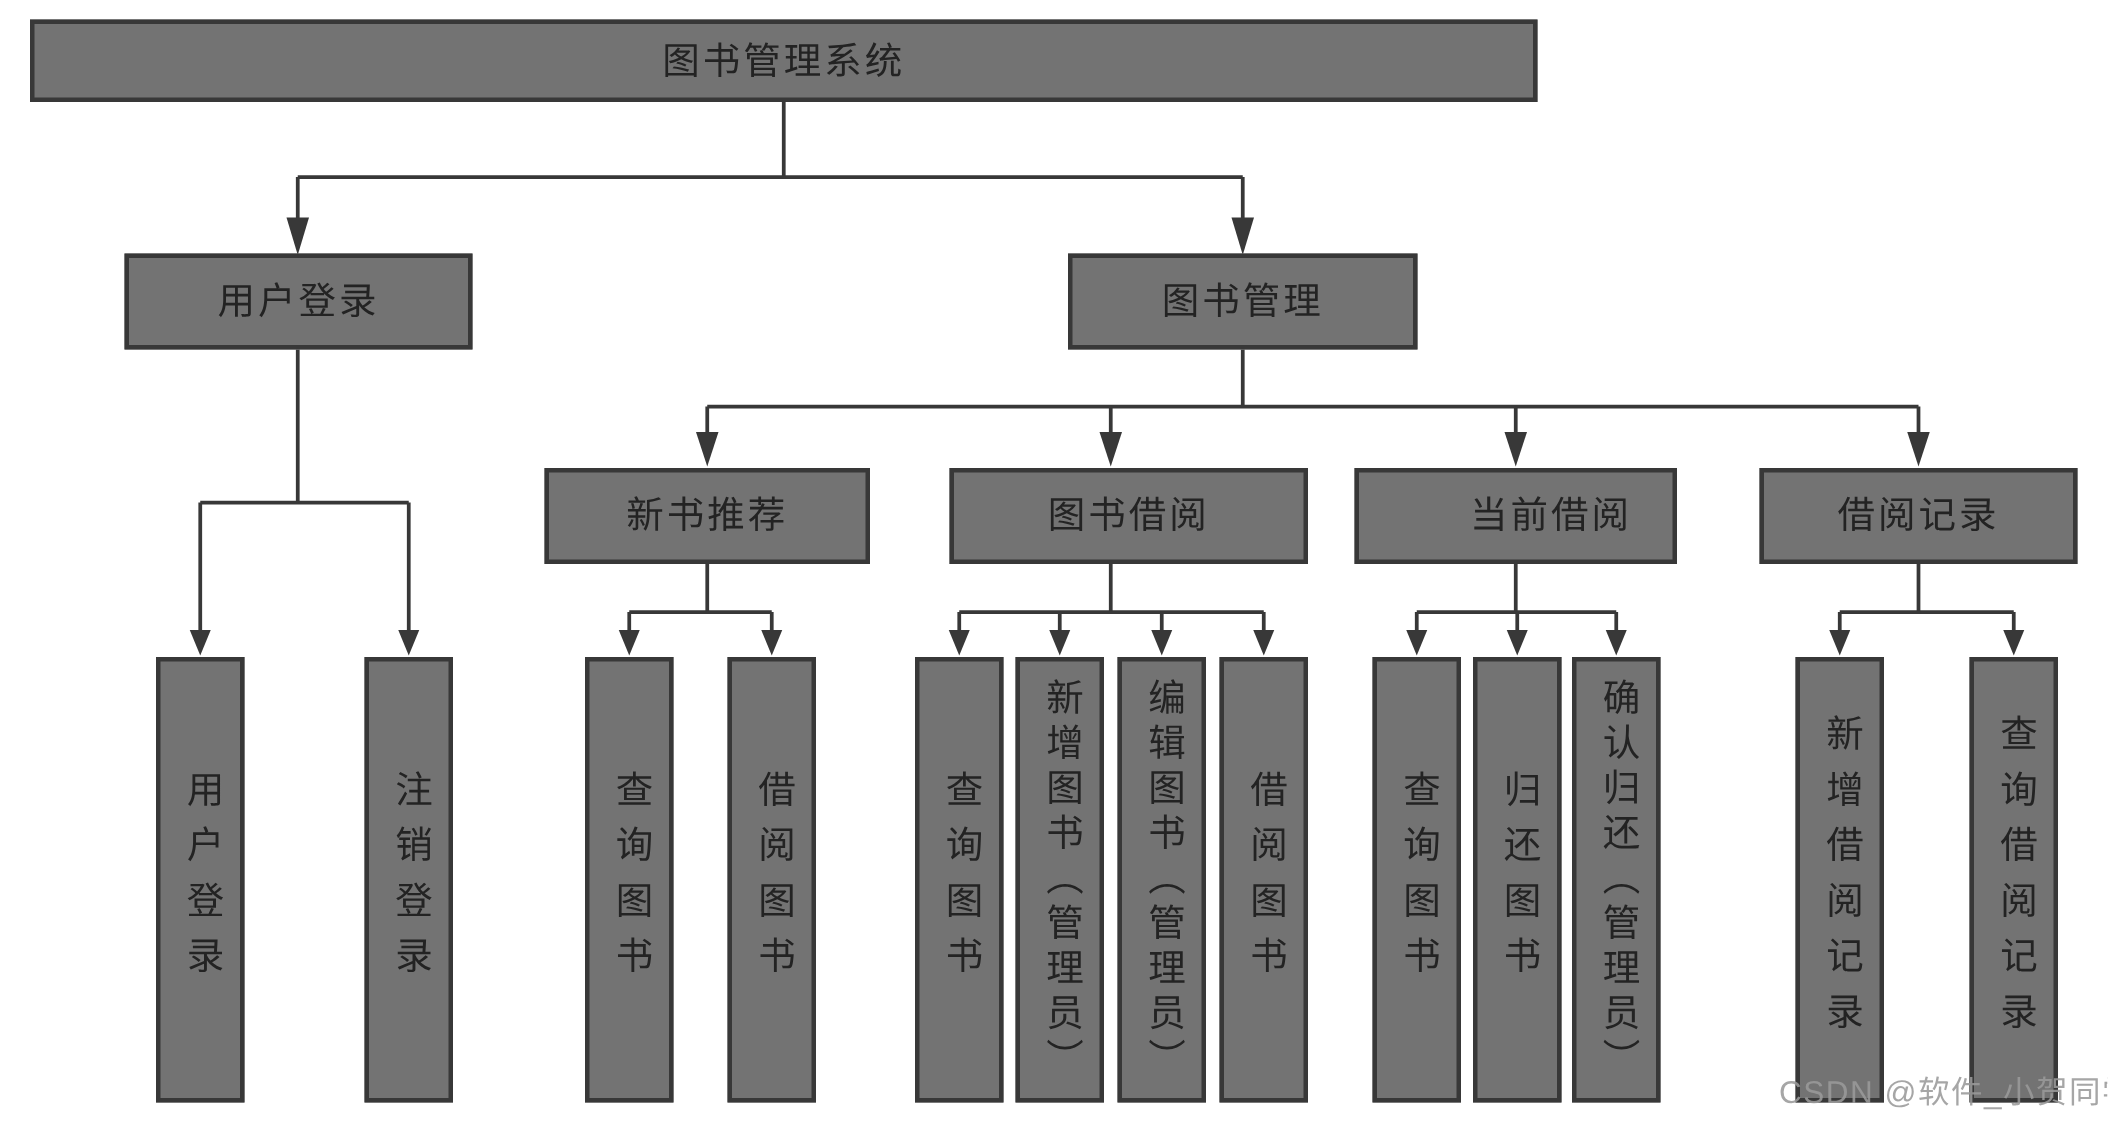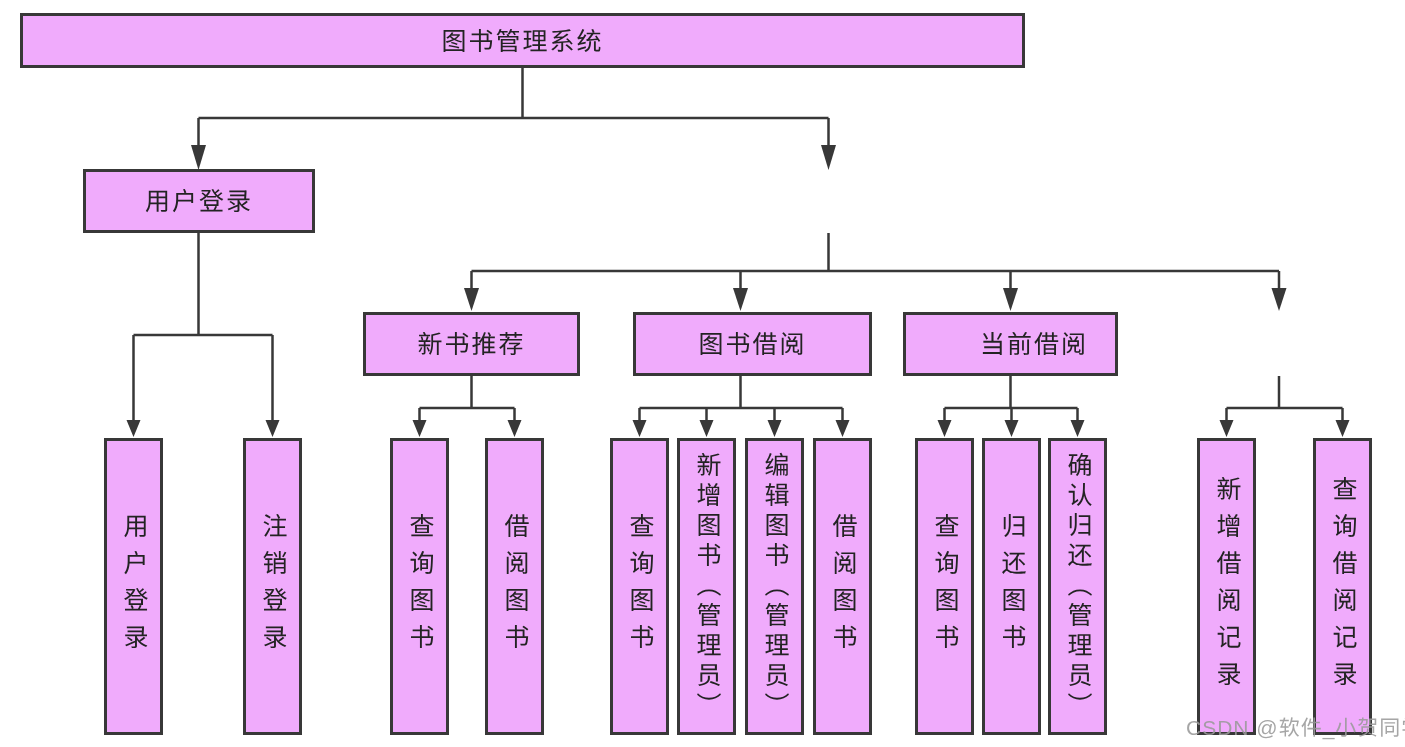--- a/index.html
+++ b/index.html
@@ -21,21 +21,21 @@
     position: absolute;
     left: 0;
     top: 0;
     width: 1405px;
     height: 747px;
   }
   .box {
     position: absolute;
     box-sizing: border-box;
     border: 3px solid #383838;
-    background: #f0abfc;
+    background: #737373;
     display: flex;
     align-items: center;
     justify-content: center;
     text-align: center;
   }
   .box span {
     font-size: 25px;
     color: #232323;
     letter-spacing: 2px;
     line-height: 1.2;
@@ -100,29 +100,35 @@
     </g>
   </svg>
 
   <div class="box" style="left:20px; top:13px; width:1005px; height:55px;">
     <span>图书管理系统</span>
   </div>
 
   <div class="box" style="left:83px; top:169px; width:232px; height:64px;">
     <span>用户登录</span>
   </div>
+  <div class="box" style="left:712px; top:169px; width:233px; height:64px;">
+    <span>图书管理</span>
+  </div>
 
   <div class="box" style="left:363px; top:312px; width:217px; height:64px;justify-content:center;">
     <span>新书推荐</span>
   </div>
   <div class="box" style="left:633px; top:312px; width:239px; height:64px;">
     <span>图书借阅</span>
   </div>
   <div class="box" style="left:903px; top:312px; width:215px; height:64px;padding-left:47px;">
     <span>当前借阅</span>
+  </div>
+  <div class="box" style="left:1173px; top:312px; width:212px; height:64px;">
+    <span>借阅记录</span>
   </div>
 
   <div class="box vbox ls-l" style="left:104px; top:438px; width:59px; height:297px;">
     <span>用户登录</span>
   </div>
   <div class="box vbox ls-l" style="left:243px; top:438px; width:59px; height:297px;">
     <span>注销登录</span>
   </div>
 
   <div class="box vbox ls-l" style="left:390px; top:438px; width:59px; height:297px;">

